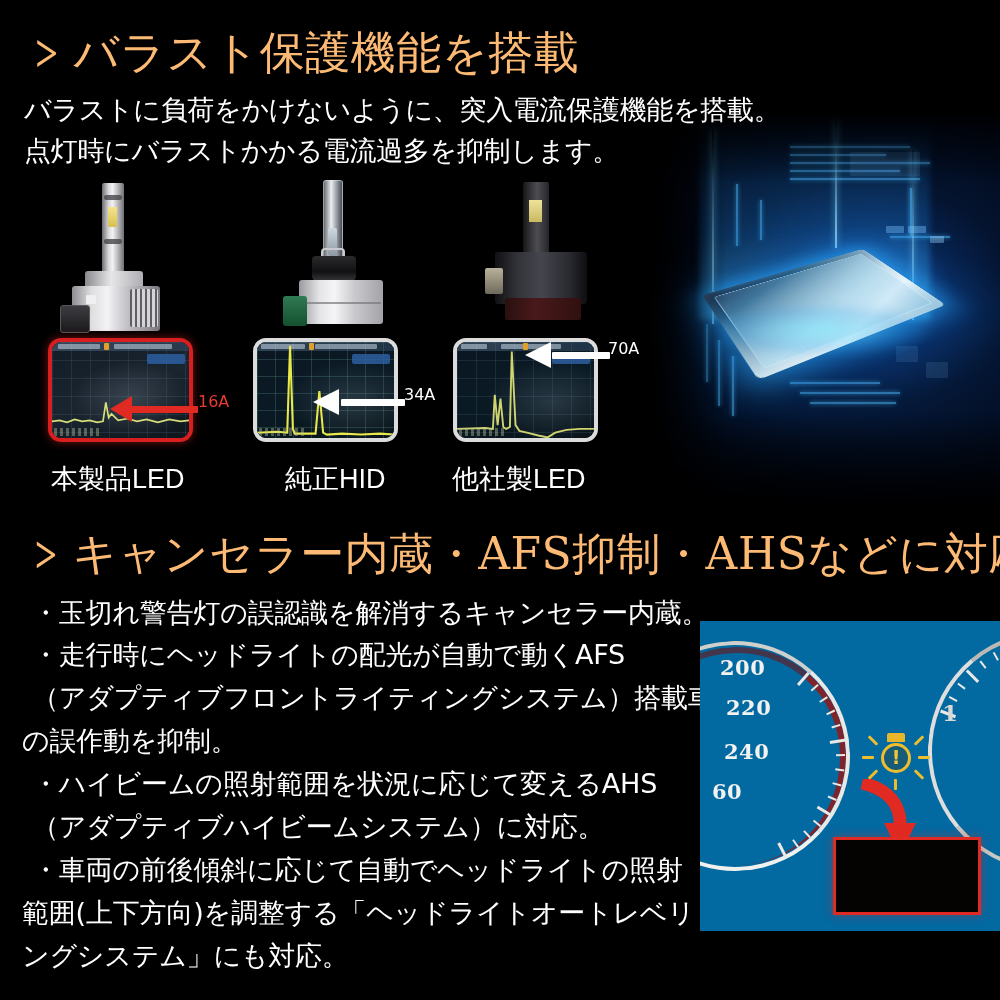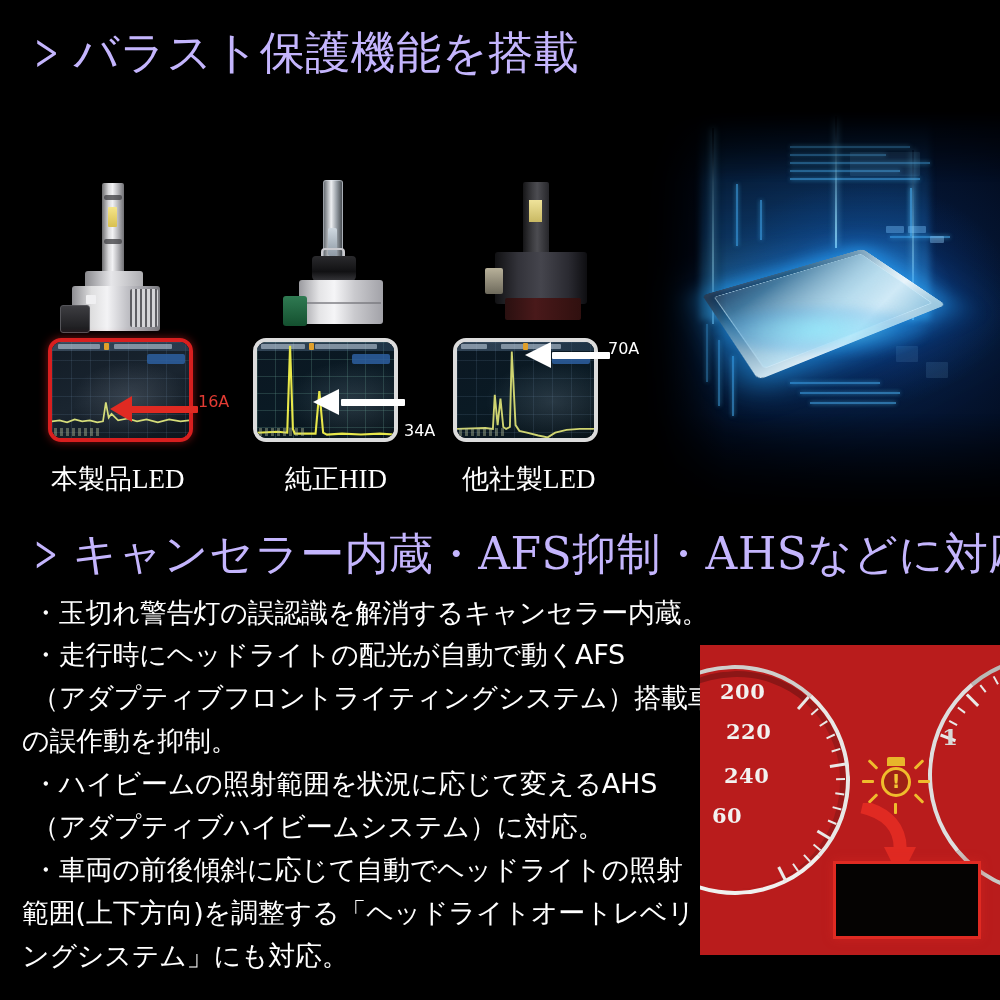--- a/index.html
+++ b/index.html
@@ -16,21 +16,21 @@
     background: #000;
     color: #fff;
   }
 
   
   .sec1 { position: absolute; left: 0; top: 0; width: 1000px; height: 510px; }
 
   .heading {
     position: absolute;
     white-space: nowrap;
-    color: #c4b5fd;
+    color: #fdba74;
     font-weight: 500;
     letter-spacing: 0.5px;
   }
   .heading .chev {
     display: inline-block;
     font-weight: 400;
     transform: scaleX(0.85) scaleY(1.35);
     margin-right: 4px;
     position: relative;
     top: -2px;
@@ -287,21 +287,21 @@
   }
 
   .annot-label {
     position: absolute;
     white-space: nowrap;
     font-size: 16px;
     font-family: "DejaVu Sans", "Liberation Sans", sans-serif;
     font-weight: 400;
   }
   #amp1 { left: 198px; top: 392px; color: #e33b33; }
-  #amp2 { left: 404px; top: 385px; color: #ffffff; margin-top: 36px; }
+  #amp2 { left: 404px; top: 385px; color: #ffffff; }
   #amp3 { left: 608px; top: 339px; color: #ffffff; }
 
   .arrow { position: absolute; }
   .arrow .shaft { position: absolute; height: 7px; border-radius: 1px; }
   .arrow .head {
     position: absolute; width: 0; height: 0;
     border-top: 13px solid transparent;
     border-bottom: 13px solid transparent;
   }
   
@@ -315,25 +315,25 @@
   
   #arrow3 { left: 525px; top: 342px; width: 85px; height: 26px; }
   #arrow3 .shaft { right: 0; top: 10px; width: 58px; background: #ffffff; }
   #arrow3 .head { left: 0; top: 0; border-right: 26px solid #ffffff; }
 
   .scope-caption {
     position: absolute;
     white-space: nowrap;
     color: #fff;
     font-size: 27px;
-    font-family: Liberation Serif, serif;
+    font-family: Liberation Sans, sans-serif;
   }
   #cap1 { left: 51px;  top: 461px; }
   #cap2 { left: 285px; top: 461px; }
-  #cap3 { left: 462px; top: 461px; text-align: right; }
+  #cap3 { left: 452px; top: 461px; text-align: right; }
 
   
   .sec2 { position: absolute; left: 0; top: 510px; width: 1000px; height: 490px; }
   .s2line {
     position: absolute;
     white-space: nowrap;
     color: #fff;
     font-size: 27px;
     font-family: "DejaVu Sans", "Liberation Sans", sans-serif;
     letter-spacing: -0.2px;
@@ -344,23 +344,23 @@
   #s2l4 { left: 22px; top: 723px; }
   #s2l5 { left: 32px; top: 766px; }
   #s2l6 { left: 32px; top: 809px; }
   #s2l7 { left: 32px; top: 852px; }
   #s2l8 { left: 22px; top: 895px; }
   #s2l9 { left: 22px; top: 938px; }
 
   
   .cluster {
     position: absolute;
-    left: 700px; top: 645px; width: 300px; height: 310px;
+    left: 700px; top: 621px; width: 300px; height: 310px;
     overflow: hidden;
-    background: #b91c1c;
+    background: #0369a1;
   }
   .gauge {
     position: absolute;
     border-radius: 50%;
     border: 3px solid transparent;
   }
   
   #gaugeL {
     left: -80px; top: 20px; width: 230px; height: 230px;
     border-right: 4px solid #e8e8e6;
@@ -494,20 +494,22 @@
 
       <div class="chip">
         <div class="chip-inner"></div>
       </div>
       <div class="glow-ring"></div>
       <div class="vignette"></div>
     </div>
 
     <div class="heading" id="heading1"><span class="chev">＞</span><span>バラスト保護機能を搭載</span></div>
 
+    <div class="body-line" id="s1l1">バラストに負荷をかけないように、突入電流保護機能を搭載。</div>
+    <div class="body-line" id="s1l2">点灯時にバラストかかる電流過多を抑制します。</div>
 
     <div class="bulb" id="bulb1">
       <div class="b1-stem"></div>
       <div class="b1-stem-notch" style="top:12px;"></div>
       <div class="b1-stem-notch" style="top:56px;"></div>
       <div class="b1-stem-chip"></div>
       <div class="b1-collar"></div>
       <div class="b1-body"></div>
       <div class="b1-fins"></div>
       <div class="b1-dot"></div>

